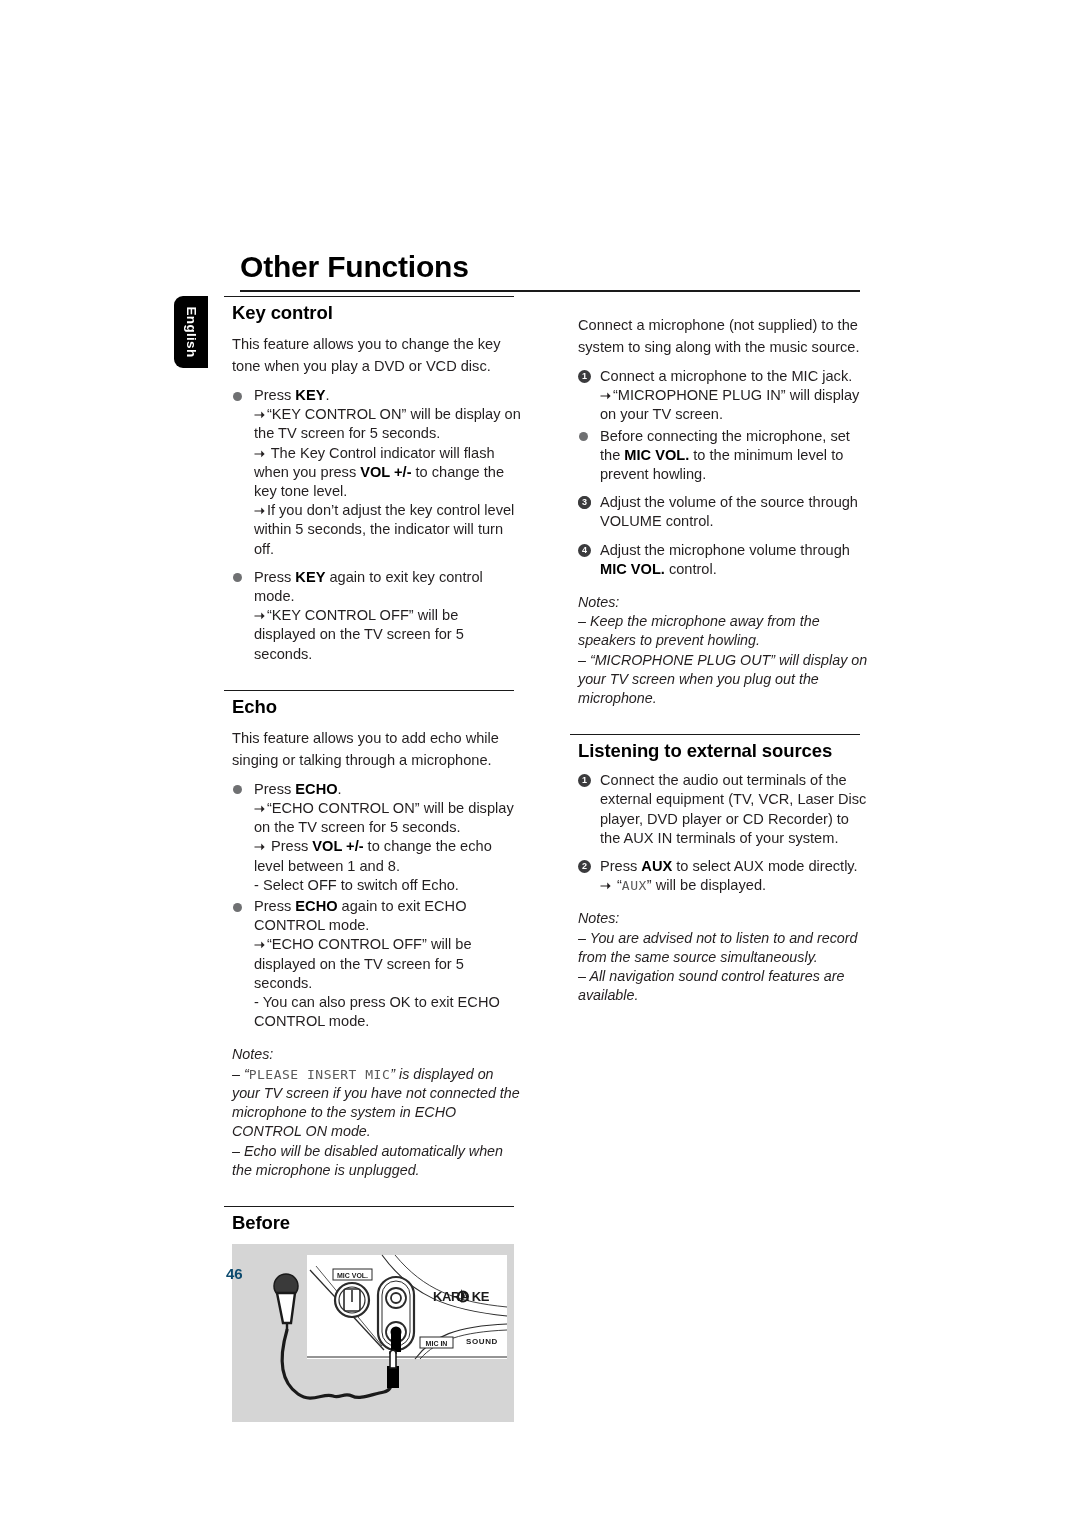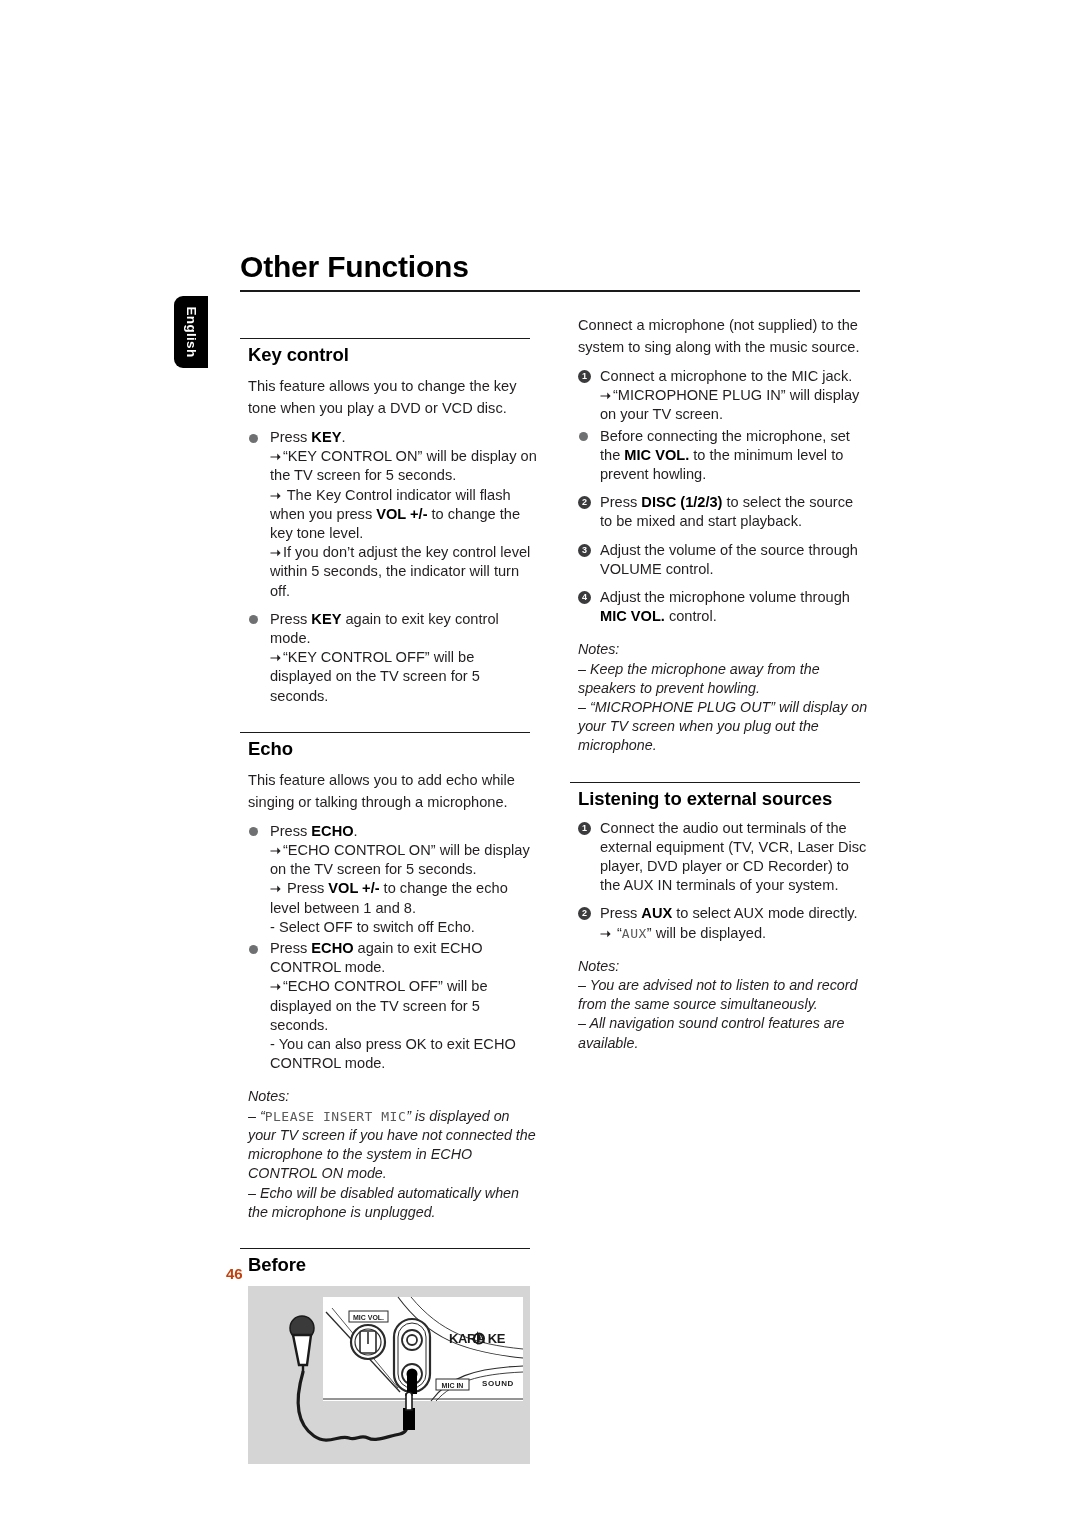--- a/index.html
+++ b/index.html
@@ -56,21 +56,21 @@
     left: 240px; top: 290px;
     width: 620px; height: 0;
     border-top: 2.2px solid #1a1a1a;
   }
 
   
   .col {
     position: absolute;
     width: 298px;
   }
-  .col-left  { left: 240px; top: 296px; margin-top: 42px; }
+  .col-left  { left: 224px; top: 296px; }
   .col-right { left: 570px; top: 296px; }
 
   
   .sect-rule {
     height: 0;
     border-top: 1.6px solid #1a1a1a;
     margin-bottom: 5px;
     width: 290px;
   }
   h2.sect-title {
@@ -161,21 +161,21 @@
     position: relative;
     overflow: hidden;
   }
 
   
   .page-number {
     position: absolute;
     left: 226px; top: 1265px;
     font-size: 15px;
     font-weight: bold;
-    color: #c2410c;
+    color: #0c4a6e;
   }
 </style>
 </head>
 <body>
 
 <div id="page">
 
   <div class="lang-tab">
     <span class="lang-text">English</span>
   </div>
@@ -304,21 +304,20 @@
         <span class="sub"><span class="arrow">➝</span><span>“MICROPHONE PLUG IN” will display on your TV screen.</span></span>
       </div>
 
       <div class="item">
         <span class="bullet-dot"></span>
         <span><span>Before connecting the microphone, set the </span><b>MIC VOL.</b><span> to the minimum level to prevent howling.</span></span>
       </div>
 
       <div class="item gap">
         <span class="num-circle">2</span>
-        <span><span>Press </span><b>DISC (1/2/3)</b><span> to select the source to be mixed and start playback.</span></span>
       </div>
 
       <div class="item gap">
         <span class="num-circle">3</span>
         <span>Adjust the volume of the source through VOLUME control.</span>
       </div>
 
       <div class="item gap">
         <span class="num-circle">4</span>
         <span><span>Adjust the microphone volume through </span><b>MIC VOL.</b><span> control.</span></span>

